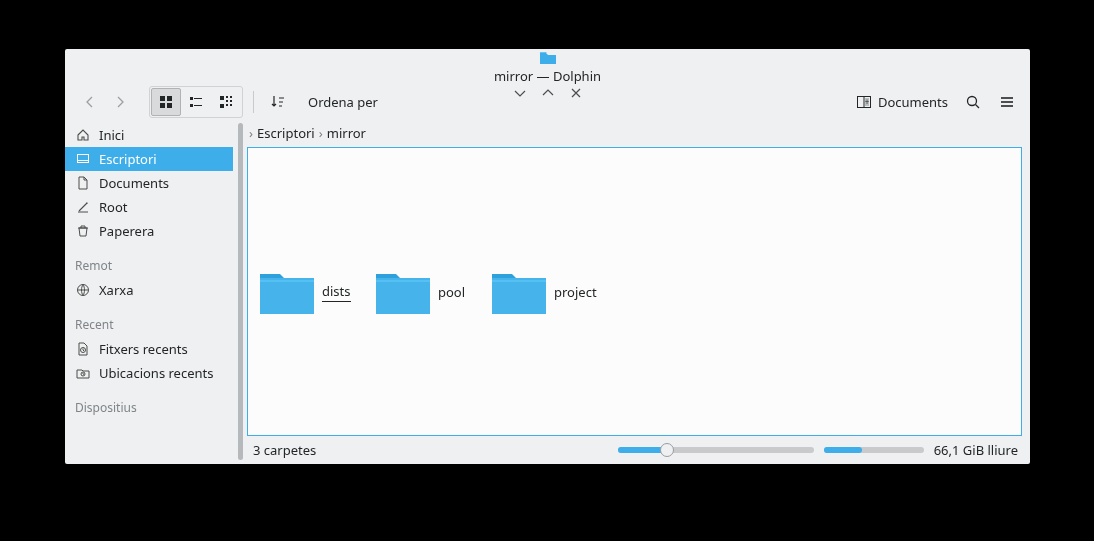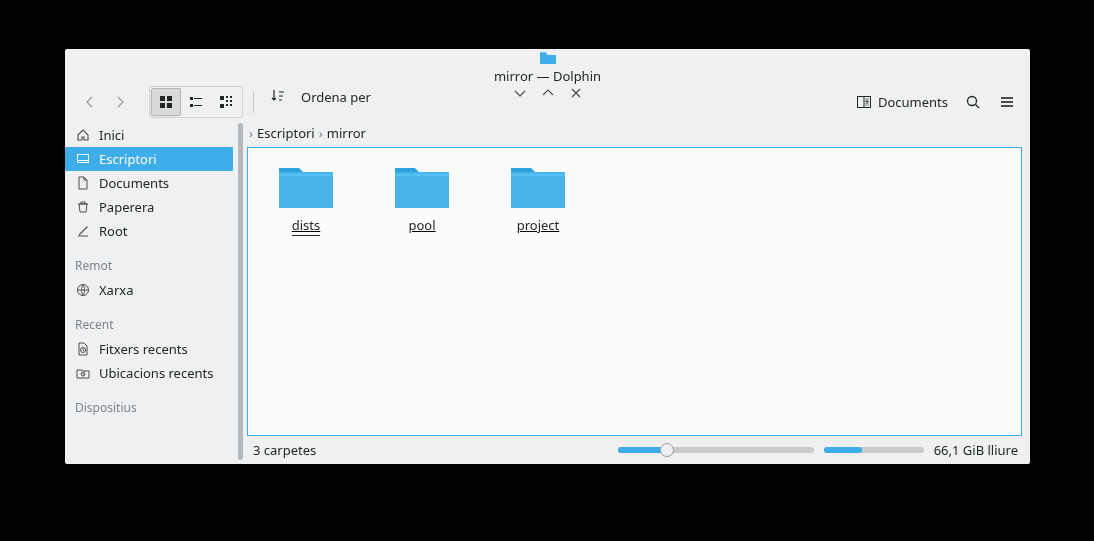--- a/index.html
+++ b/index.html
@@ -11,38 +11,38 @@
 .titlebar .win-btns { display: flex; gap: 12px; align-items: center; }
 .titlebar .win-btn { width: 16px; height: 16px; display: flex; align-items: center; justify-content: center; cursor: pointer; }
 .toolbar { height: 34px; display: flex; align-items: center; padding: 0 8px; gap: 4px; }
 .tool-btn { width: 30px; height: 28px; display: flex; align-items: center; justify-content: center; border-radius: 2px; cursor: pointer; }
 .tool-btn.active { background: #d8dadc; border: 1px solid #b0b2b4; }
 .tool-btn.disabled { opacity: 0.4; cursor: default; }
 .nav-group { display: flex; align-items: center; padding: 2px; }
 .view-group { display: flex; align-items: center; border: 1px solid #d0d2d4; border-radius: 3px; margin-left: 8px; padding:1px; }
 .view-group .tool-btn { border-radius: 2px; }
 .vsep { width: 1px; height: 22px; background: #c8cacc; margin: 0 6px; }
-.sort-btn { display: flex; gap: 15px; padding: 0 6px; height: 28px; cursor: pointer; font-size: 13px; color: #232627;}
+.sort-btn { display: flex; align-items: center; gap: 22px; padding: 0 6px; height: 28px; cursor: pointer; font-size: 13px; color: #232627;}
 .spacer { flex: 1; }
 .split-btn { display: flex; align-items: center; gap: 6px; padding: 0 6px; height: 28px; cursor: pointer; font-size: 13px; color: #232627;}
 .body { flex: 1; display: flex; overflow: hidden; }
 .sidebar { width: 168px; display: flex; flex-direction: column; padding: 4px 0; overflow: hidden; }
 .side-section { font-size: 12px; color: #7f8488; padding: 6px 10px 4px 10px; }
 .side-item { display: flex; align-items: center; gap: 8px; padding: 3px 10px; font-size: 13px; color: #232627; cursor: pointer; }
 .side-item.selected { background: #3daee9; color: #fff; }
 .side-item .icon { width: 16px; height: 16px; flex-shrink: 0; display:flex; align-items:center; justify-content:center; }
 .splitter-area { width: 14px; display: flex; align-items: stretch; justify-content: center;}
 .splitter { width: 5px; background: #b6b9bb; border-radius: 3px; margin: 4px 0; cursor: col-resize; }
 .main { flex: 1; display: flex; flex-direction: column; padding: 0 8px 0 0; }
 .breadcrumb { height: 28px; display: flex; align-items: center; gap: 4px; font-size: 13px; color: #232627; padding-left: 2px;}
 .breadcrumb .sep { color: #7f8488; }
 .breadcrumb .seg { cursor: pointer; }
 .breadcrumb .current { font-weight: normal; }
 .file-area { flex: 1; border: 1px solid #3daee9; background: #fcfcfc; display: flex; align-content: flex-start; padding: 14px 10px; gap: 20px; }
-.file-item { width: 96px; display: flex; flex-direction: column; align-items: center; gap: 6px; cursor: pointer; text-decoration: underline; }
+.file-item { width: 96px; display: flex; flex-direction: row; align-items: center; gap: 6px; cursor: pointer; }
 .file-item .folder-icon { width: 58px; height: 48px; }
 .file-item .label { font-size: 13px; color: #232627; }
 .file-item.selected .label { border-bottom: 1px solid #232627; padding-bottom: 1px; }
 .statusbar { height: 28px; display: flex; align-items: center; font-size: 13px; color: #232627; padding: 0 4px; gap: 10px; }
 .status-text { flex: 0 0 auto; padding-left: 2px; }
 .status-spacer { flex: 1; }
 .zoom-slider { width: 196px; height: 6px; background: #c8cacc; border-radius: 3px; position: relative; cursor: pointer; }
 .zoom-slider .fill { position: absolute; left: 0; top: 0; height: 100%; background: #3daee9; border-radius: 3px; }
 .zoom-slider .thumb { position: absolute; top: 50%; width: 14px; height: 14px; background: #eff0f1; border: 1px solid #9a9da0; border-radius: 50%; transform: translate(-50%,-50%); }
 .disk-bar { width: 100px; height: 6px; background: #c8cacc; border-radius: 3px; position: relative; }
@@ -184,33 +184,33 @@
             <svg width="14" height="14" viewBox="0 0 14 14">
               <path d="M3 1h5l3 3v9H3z" fill="none" stroke="#4d4d4d"></path>
               <path d="M8 1v3h3" fill="none" stroke="#4d4d4d"></path>
             </svg>
           </span>
         <span>Documents</span>
       </div>
       <div class="side-item">
         <span class="icon">
             <svg width="14" height="14" viewBox="0 0 14 14">
-              <path d="M3 4h8l-1 8H4zM2 4h10M5 4V2h4v2" stroke="#4d4d4d" fill="none"></path>
-            </svg>
-          </span>
-        <span>Paperera</span>
-      </div>
-      <div class="side-item">
-        <span class="icon">
-            <svg width="14" height="14" viewBox="0 0 14 14">
               <path d="M3 11L11 3M10 3h1v1" stroke="#4d4d4d" fill="none" stroke-width="1.1"></path>
               <line x1="2" y1="12" x2="12" y2="12" stroke="#4d4d4d"></line>
             </svg>
           </span>
         <span>Root</span>
+      </div>
+      <div class="side-item">
+        <span class="icon">
+            <svg width="14" height="14" viewBox="0 0 14 14">
+              <path d="M3 4h8l-1 8H4zM2 4h10M5 4V2h4v2" stroke="#4d4d4d" fill="none"></path>
+            </svg>
+          </span>
+        <span>Paperera</span>
       </div>
 
       <div class="side-section" style="margin-top:8px">Remot</div>
       <div class="side-item">
         <span class="icon">
             <svg width="14" height="14" viewBox="0 0 14 14">
               <circle cx="7" cy="7" r="5.5" stroke="#4d4d4d" fill="none"></circle>
               <path d="M2 7h10M7 1.5c2 3 2 8 0 11M7 1.5c-2 3-2 8 0 11" stroke="#4d4d4d" fill="none"></path>
             </svg>
           </span>

